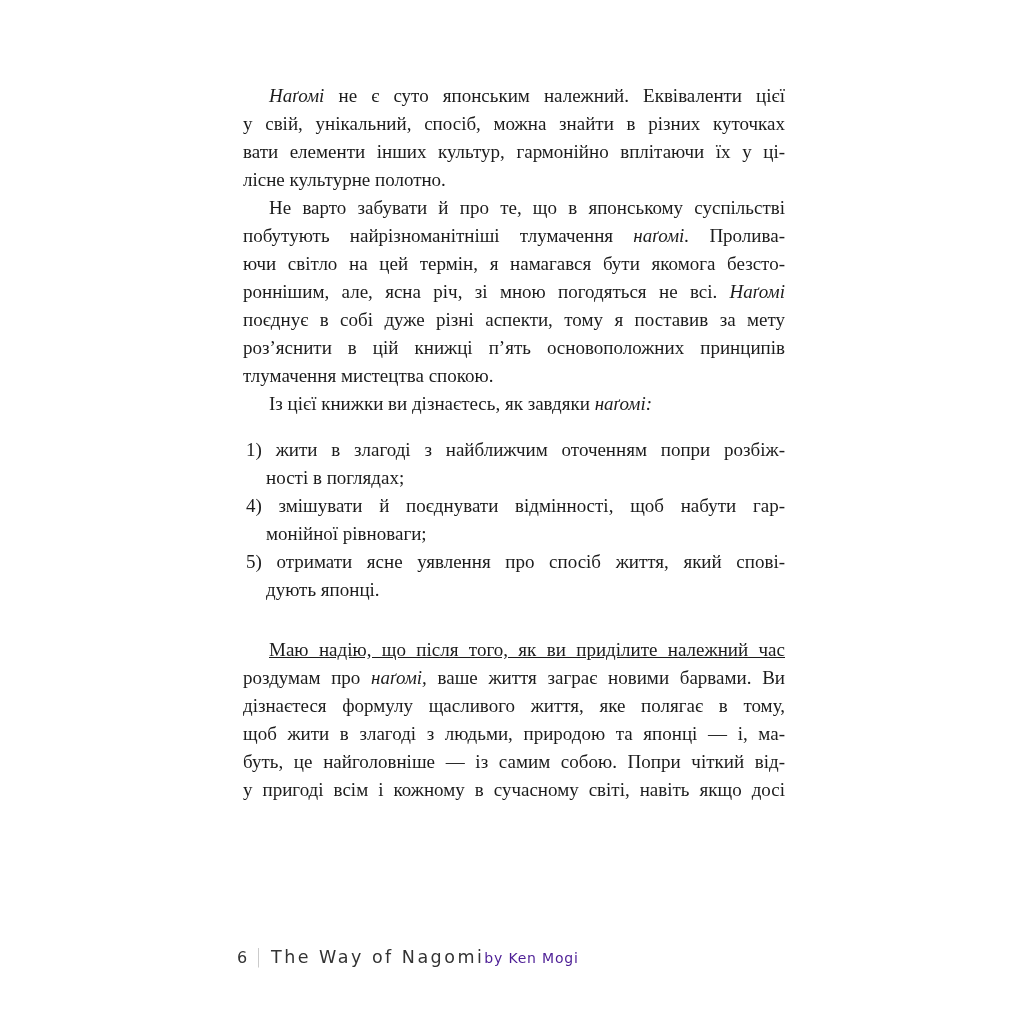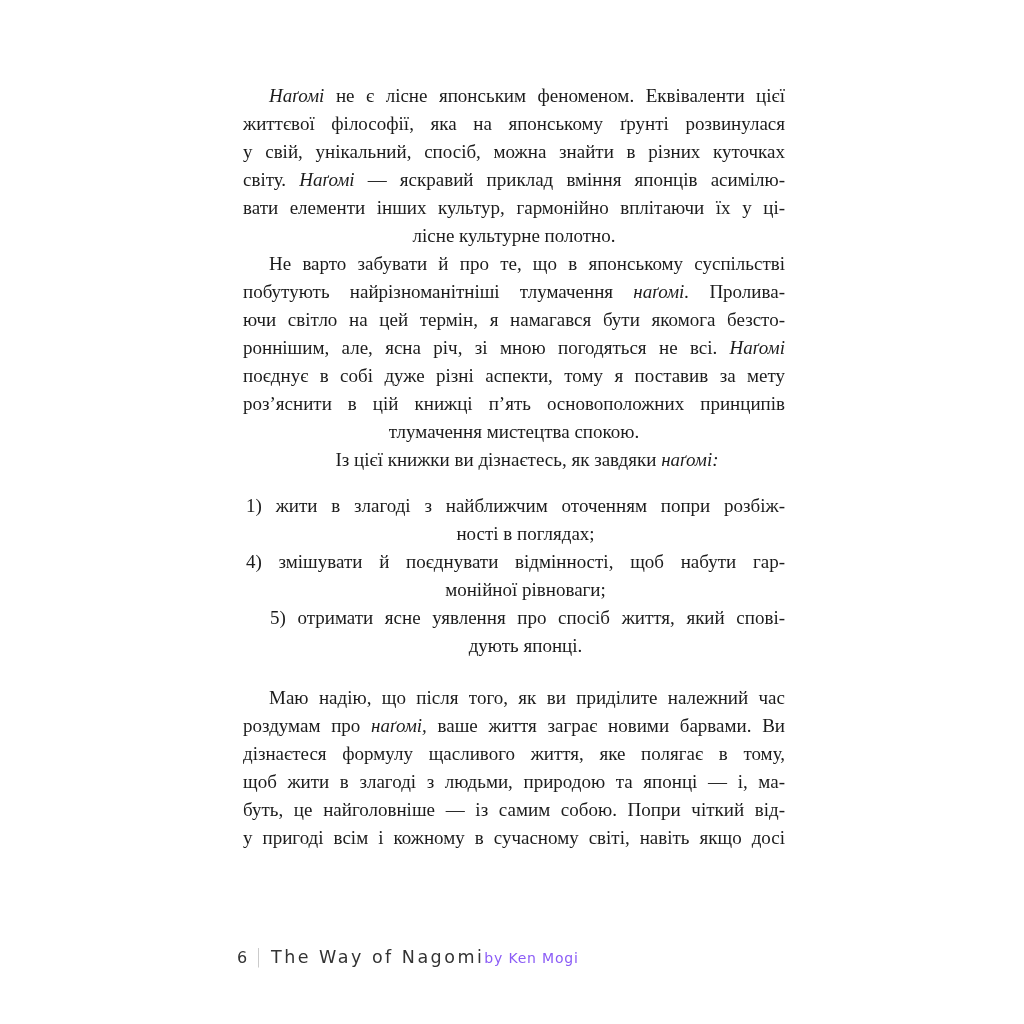--- a/index.html
+++ b/index.html
@@ -22,21 +22,21 @@
   .text-block {
     position: absolute;
     left: 243px;
     top: 82px;
     width: 542px;
     color: #1c1c1c;
     font-size: 19px;
     line-height: 28px;
   }
   .line {
-    text-align: center;
+    text-align: left;
   }
   .line.j {
     text-align: justify;
     text-align-last: justify;
   }
   .line span.it {
     font-style: italic;
   }
   .footer {
     position: absolute;
@@ -59,50 +59,48 @@
     margin: 0 9px 0 7px;
     transform: scaleX(0.6);
   }
   .footer .title {
     font-size: 17.5px;
     letter-spacing: 2.5px;
   }
   .footer .author {
     font-size: 14px;
     letter-spacing: 0.8px;
-    color: #8b5cf6;
+    color: #4c1d95;
   }
 </style>
 </head>
 <body>
 
 <div class="page">
 
   <div class="text-block">
-      <div class="line j" style="padding-left: 26px;"><span class="it">Наґомі</span><span> не є лісне японським феноменом. Еквіваленти цієї</span></div>
-      <div class="line j"><span>життєвої філософії, яка на японському ґрунті розвинулася</span></div>
+      <div class="line j" style="padding-left: 26px;"><span class="it">Наґомі</span><span> не є суто японським належний. Еквіваленти цієї</span></div>
       <div class="line j"><span>у свій, унікальний, спосіб, можна знайти в різних куточках</span></div>
-      <div class="line j"><span>світу. </span><span class="it">Наґомі</span><span> — яскравий приклад вміння японців асимілю-</span></div>
       <div class="line j"><span>вати елементи інших культур, гармонійно вплітаючи їх у ці-</span></div>
       <div class="line"><span>лісне культурне полотно.</span></div>
       <div class="line j" style="padding-left: 26px;"><span>Не варто забувати й про те, що в японському суспільстві</span></div>
       <div class="line j"><span>побутують найрізноманітніші тлумачення </span><span class="it">наґомі.</span><span> Пролива-</span></div>
       <div class="line j"><span>ючи світло на цей термін, я намагався бути якомога безсто-</span></div>
       <div class="line j"><span>роннішим, але, ясна річ, зі мною погодяться не всі. </span><span class="it">Наґомі</span></div>
       <div class="line j"><span>поєднує в собі дуже різні аспекти, тому я поставив за мету</span></div>
       <div class="line j"><span>роз’яснити в цій книжці п’ять основоположних принципів</span></div>
       <div class="line"><span>тлумачення мистецтва спокою.</span></div>
       <div class="line" style="padding-left: 26px;"><span>Із цієї книжки ви дізнаєтесь, як завдяки </span><span class="it">наґомі:</span></div>
       <div class="line j" style="padding-left: 3px; margin-top: 18px;"><span>1) жити в злагоді з найближчим оточенням попри розбіж-</span></div>
       <div class="line" style="padding-left: 23px;"><span>ності в поглядах;</span></div>
       <div class="line j" style="padding-left: 3px;"><span>4) змішувати й поєднувати відмінності, щоб набути гар-</span></div>
       <div class="line" style="padding-left: 23px;"><span>монійної рівноваги;</span></div>
-      <div class="line j" style="padding-left: 3px; margin-left: 24px;"><span>5) отримати ясне уявлення про спосіб життя, який спові-</span></div>
+      <div class="line j" style="padding-left: 3px;"><span>5) отримати ясне уявлення про спосіб життя, який спові-</span></div>
       <div class="line" style="padding-left: 23px;"><span>дують японці.</span></div>
-      <div class="line j" style="padding-left: 26px; margin-top: 24px;"><span>Маю надію, що після того, як ви приділите належний час</span></div>
+      <div class="line j" style="padding-left: 26px; margin-top: 32px; text-decoration: underline;"><span>Маю надію, що після того, як ви приділите належний час</span></div>
       <div class="line j"><span>роздумам про </span><span class="it">наґомі,</span><span> ваше життя заграє новими барвами. Ви</span></div>
       <div class="line j"><span>дізнаєтеся формулу щасливого життя, яке полягає в тому,</span></div>
       <div class="line j"><span>щоб жити в злагоді з людьми, природою та японці — і, ма-</span></div>
       <div class="line j"><span>буть, це найголовніше — із самим собою. Попри чіткий від-</span></div>
       <div class="line j"><span>у пригоді всім і кожному в сучасному світі, навіть якщо досі</span></div>
     </div>
 
   <div class="footer">
     <span class="num">6</span>
     <span class="sep">|</span>

